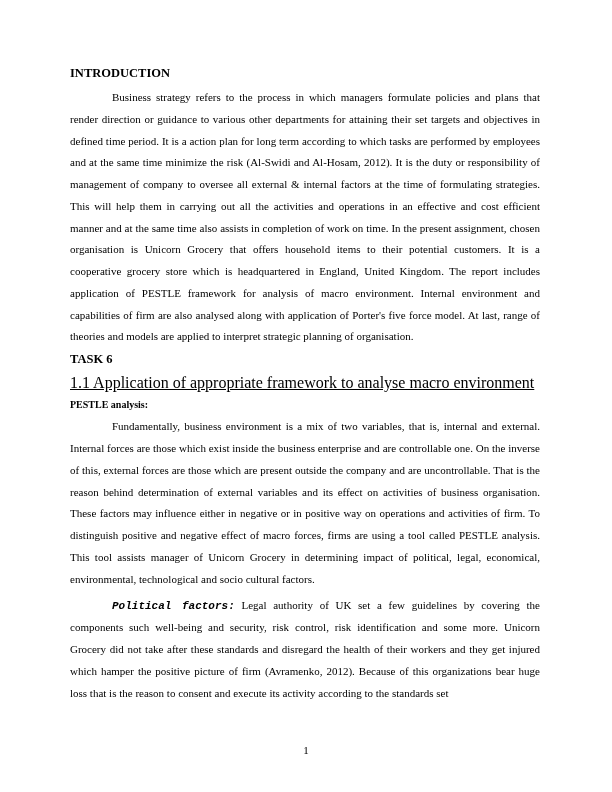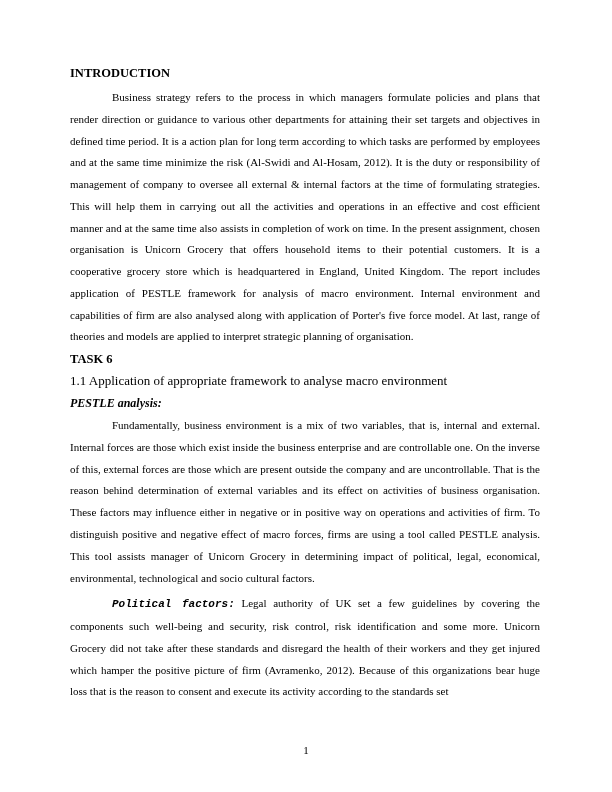--- a/index.html
+++ b/index.html
@@ -22,30 +22,30 @@
     padding: 66px 68px 40px 70px;
     position: relative;
   }
   .heading {
     font-weight: bold;
     font-size: 12.5px;
     margin: 0 0 6px 0;
     line-height: 1.2;
   }
   .subheading-underline {
-    font-size: 13px;
+    font-size: 16px;
+    text-decoration: underline;
     margin: 0 0 7px 0;
     line-height: 1.2;
   }
   .subheading-bold {
     font-weight: bold;
-    font-size: 12px;
+    font-size: 10px;
     margin: 0 0 5px 0;
     line-height: 1.2;
-    font-style: italic;
   }
   p.body-text {
     font-size: 11px;
     text-align: justify;
     line-height: 1.98;
     margin: 0 0 4px 0;
     text-indent: 0;
   }
   p.body-text.indent {
     text-indent: 42px;

